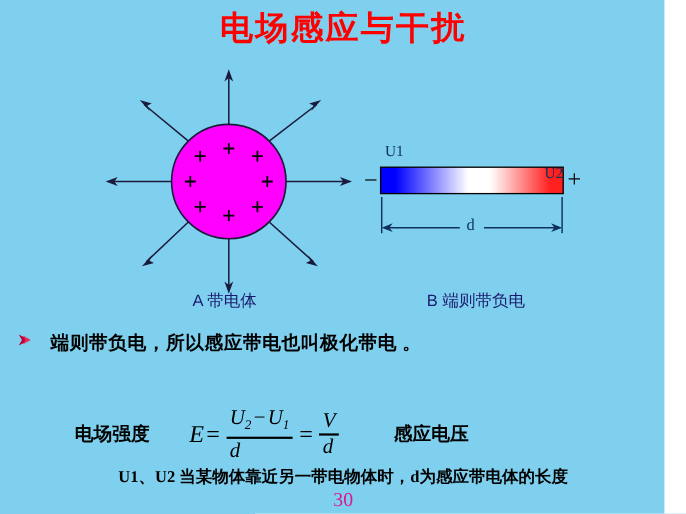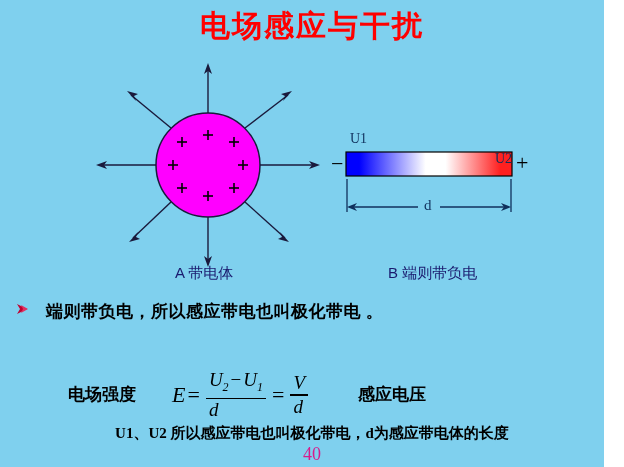--- a/index.html
+++ b/index.html
@@ -327,17 +327,17 @@
       <span class="frac">
         <span class="num">V</span>
         <span class="bar"></span>
         <span class="den">d</span>
       </span>
     </div>
 
     <div class="formula-text" id="f-label-v">感应电压</div>
   </div>
 
-  <div id="bottom-caption">U1、U2 所以感应带电也叫极化带电，d为感应带电体的长度</div>
-
-  <div id="page-number">40</div>
+  <div id="bottom-caption">U1、U2 当某物体靠近另一带电物体时，d为感应带电体的长度</div>
+
+  <div id="page-number">30</div>
 
 </div>
 
 </body></html>

